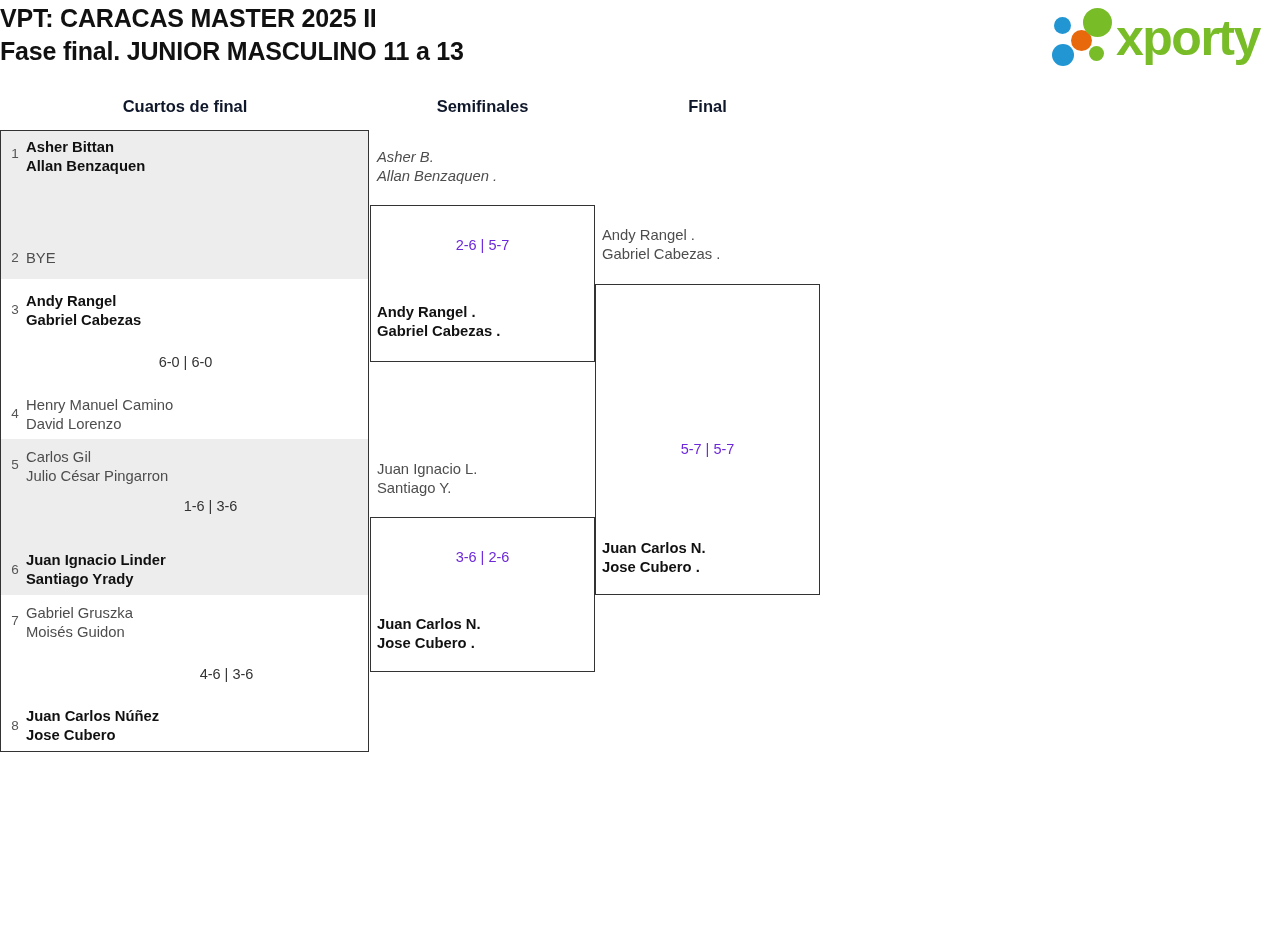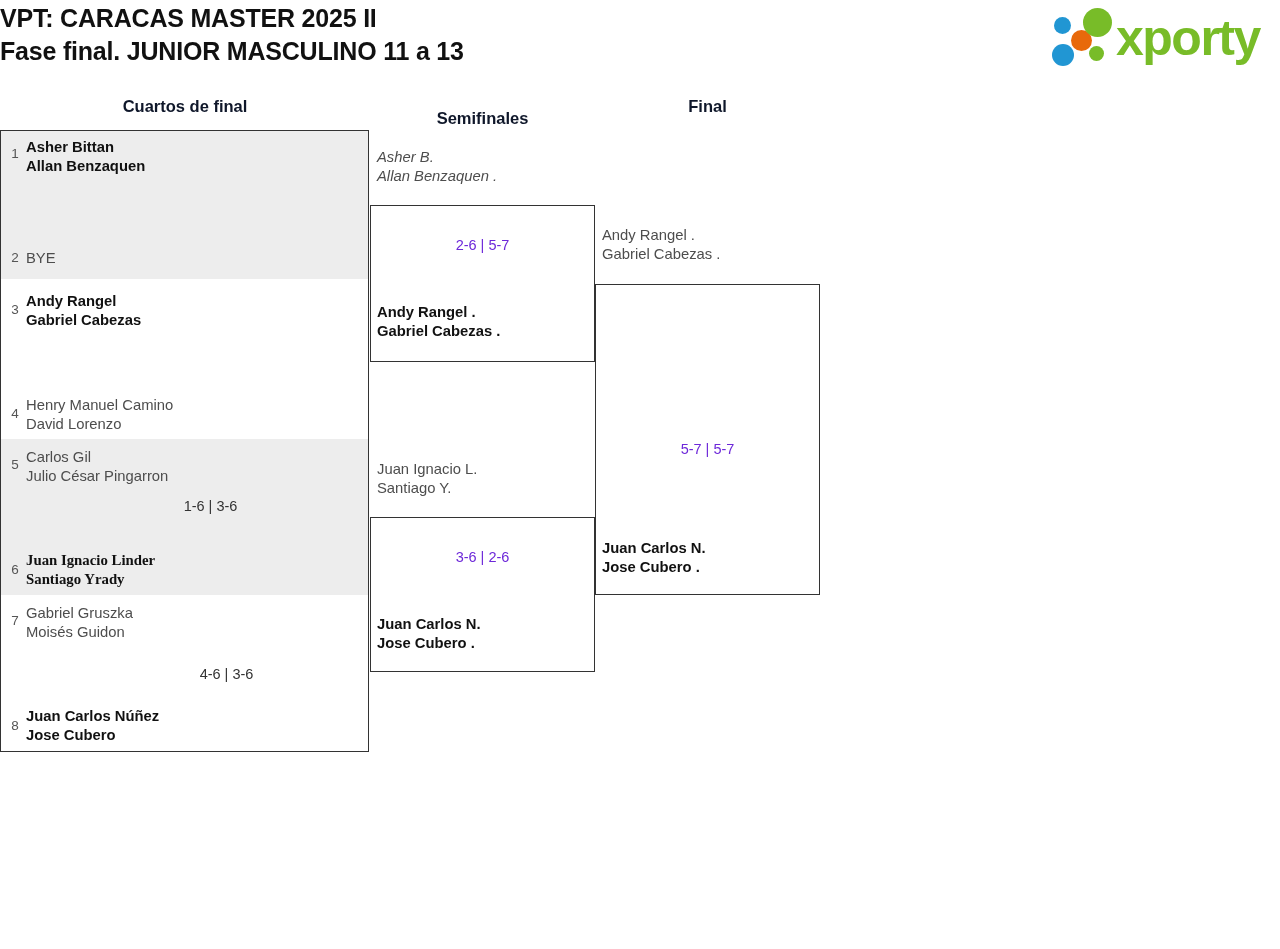--- a/index.html
+++ b/index.html
@@ -65,21 +65,21 @@
   
   .round-header {
     position: absolute;
     font-size: 16.5px;
     font-weight: bold;
     color: #0f172a;
     text-align: center;
     white-space: nowrap;
   }
   #rh-0 { left: 0px;   top: 97px; width: 370px; }
-  #rh-1 { left: 370px; top: 109px; width: 225px; }
+  #rh-1 { left: 370px; top: 97px; width: 225px; }
   #rh-2 { left: 595px; top: 97px; width: 225px; }
 
   
   .bracket { position: absolute; left: 0; top: 0; width: 1280px; height: 949px; }
 
   
   .r1-block {
     position: absolute;
     left: 0;
     width: 369px;
@@ -182,36 +182,37 @@
       <span class="pl">BYE</span>
     </div>
   </div>
 
   <div class="r1-block plain r1-mid" style="top:279px; height:160px;">
     <div class="seed" style="top:23px;">3</div>
     <div class="player-pair winner" style="top:13px;">
       <span class="pl">Andy Rangel</span>
       <span class="pl">Gabriel Cabezas</span>
     </div>
+    <div class="r1-score" style="top:75px;">6-0 | 6-0</div>
     <div class="seed" style="top:127px;">4</div>
     <div class="player-pair loser" style="top:117px;">
       <span class="pl">Henry Manuel Camino</span>
       <span class="pl">David Lorenzo</span>
     </div>
   </div>
 
   <div class="r1-block shaded r1-mid" style="top:439px; height:156px;">
     <div class="seed" style="top:18px;">5</div>
     <div class="player-pair loser" style="top:9px;">
       <span class="pl">Carlos Gil</span>
       <span class="pl">Julio César Pingarron</span>
     </div>
     <div class="r1-score" style="top:59px;padding-left:25px;">1-6 | 3-6</div>
     <div class="seed" style="top:123px;">6</div>
-    <div class="player-pair winner" style="top:112px;font-family:Liberation Serif, serif;">
+    <div class="player-pair winner" style="top:112px;">
       <span class="pl">Juan Ignacio Linder</span>
       <span class="pl">Santiago Yrady</span>
     </div>
   </div>
 
   <div class="r1-block plain r1-bottom" style="top:595px; height:157px;">
     <div class="seed" style="top:18px;">7</div>
     <div class="player-pair loser" style="top:9px;">
       <span class="pl">Gabriel Gruszka</span>
       <span class="pl">Moisés Guidon</span>

